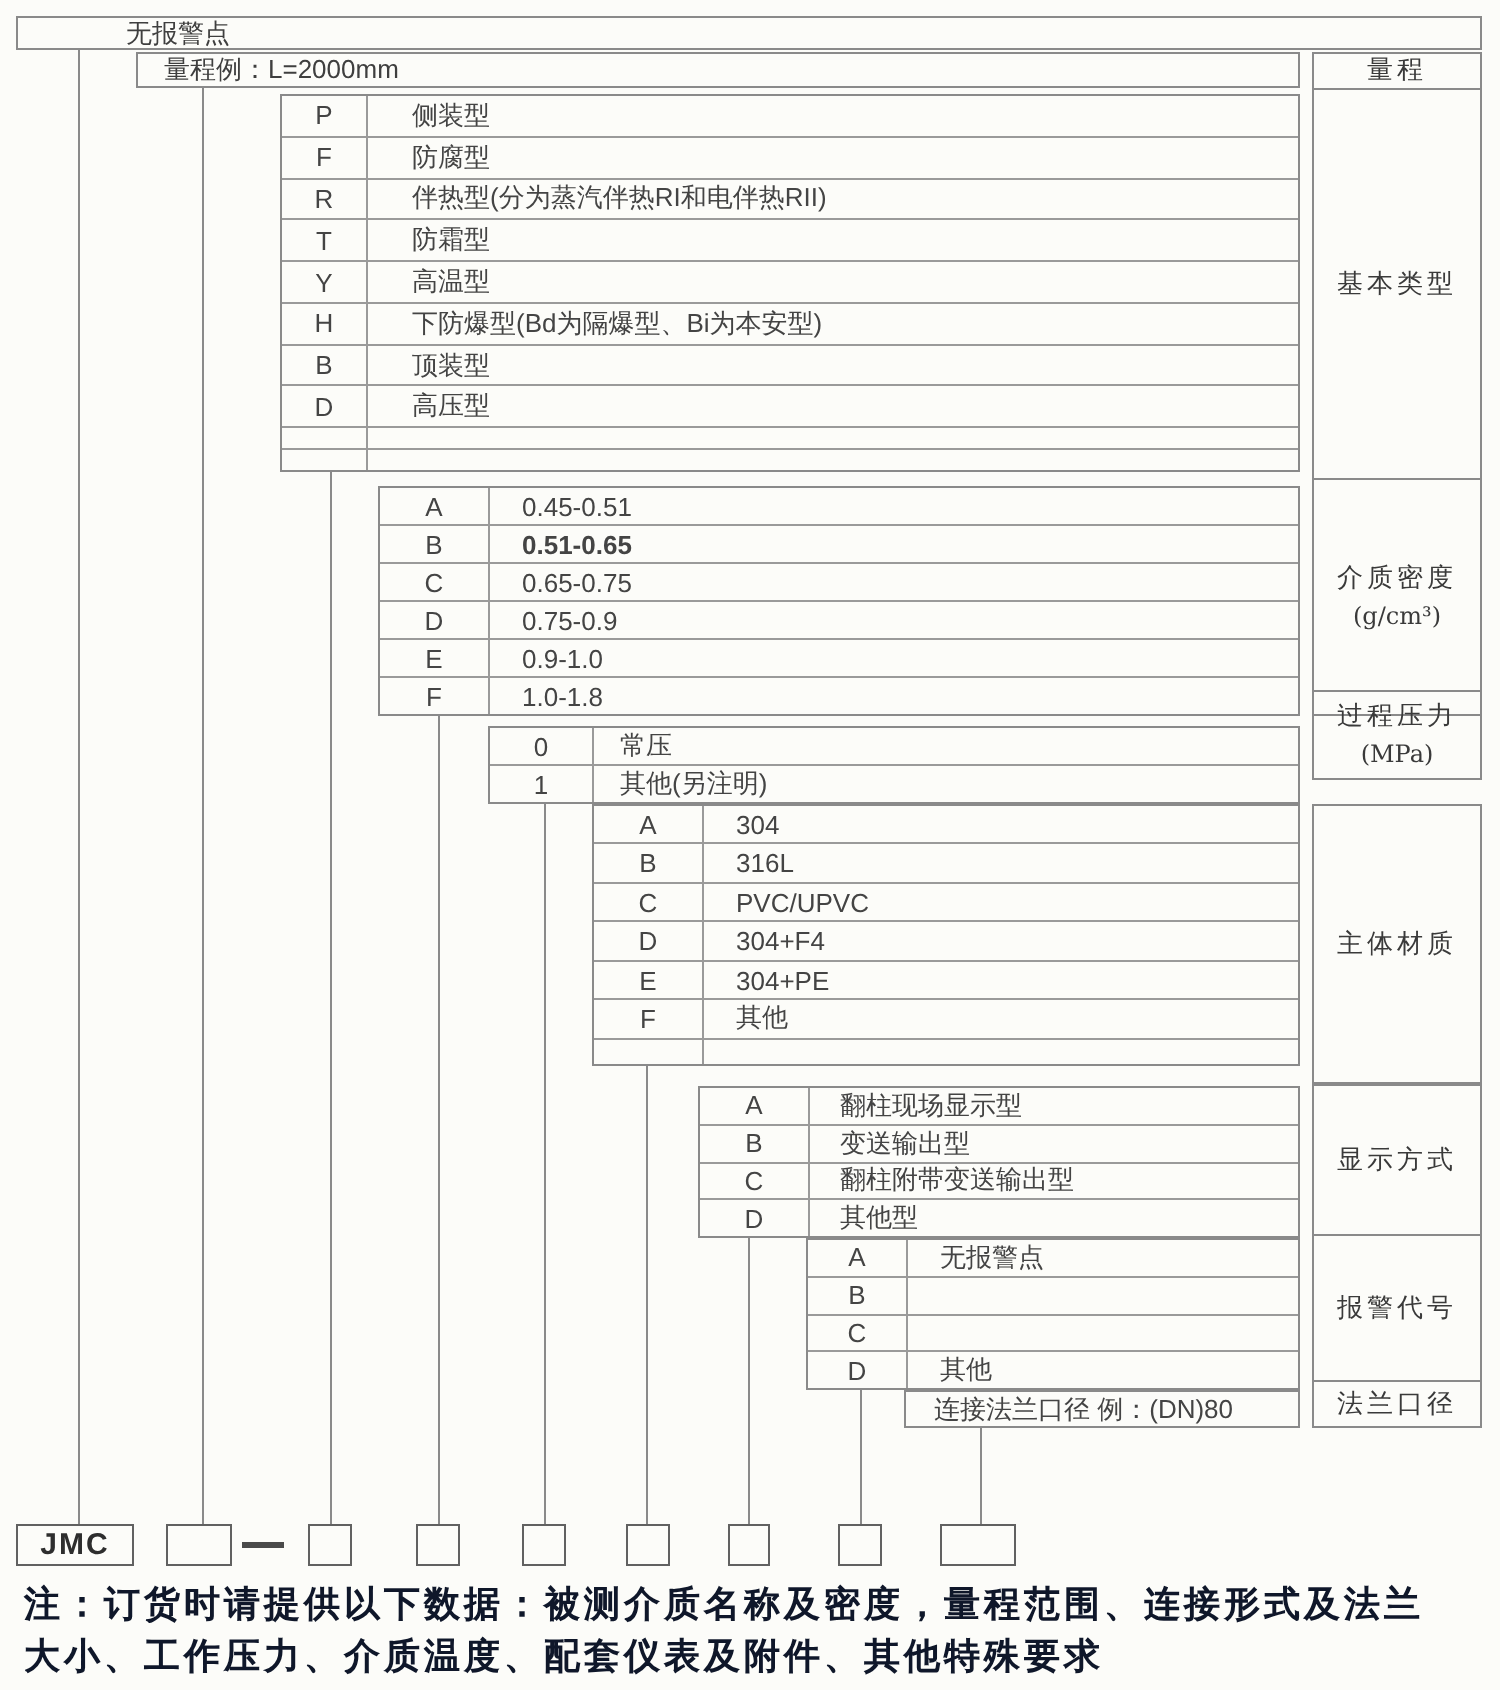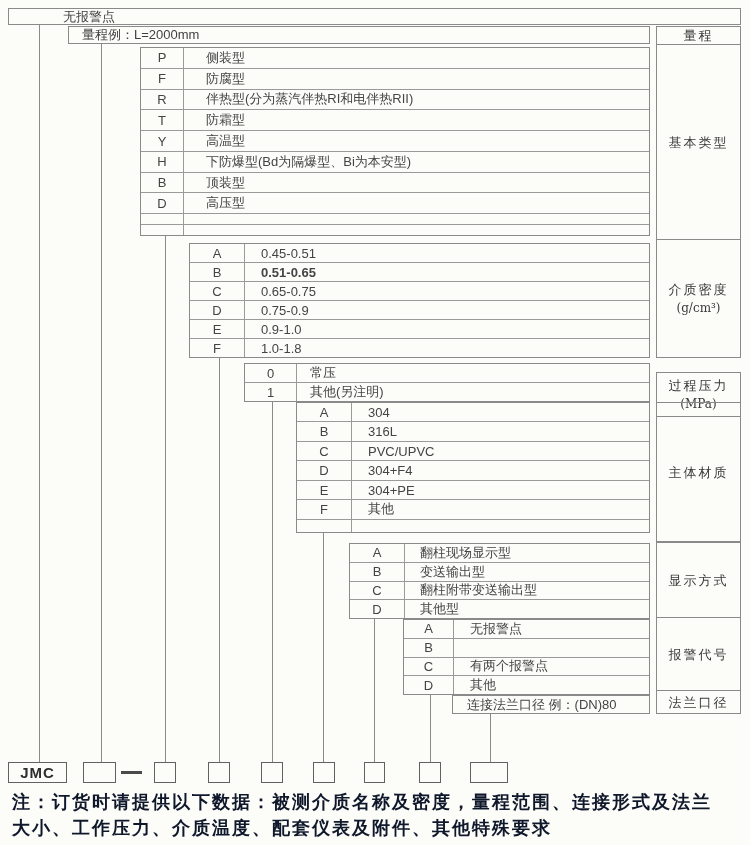--- a/index.html
+++ b/index.html
@@ -72,21 +72,21 @@
   <div class="abs labelcell" style="top:26px; height:19px;">
     <span>量程</span>
   </div>
   <div class="abs labelcell" style="top:44px; height:196px;">
     <span>基本类型</span>
   </div>
   <div class="abs labelcell" style="top:239px; height:119px;">
     <span>介质密度</span>
     <span class="sub">(g/cm³)</span>
   </div>
-  <div class="abs labelcell" style="top:372px; height:45px;text-align:center;">
+  <div class="abs labelcell" style="top:345px; height:45px;text-align:center;">
     <span>过程压力</span>
     <span class="sub">(MPa)</span>
   </div>
   <div class="abs labelcell" style="top:402px; height:140px;">
     <span>主体材质</span>
   </div>
   <div class="abs labelcell" style="top:542px; height:76px;">
     <span>显示方式</span>
   </div>
   <div class="abs labelcell" style="top:617px; height:74px;">
@@ -231,21 +231,20 @@
     <div class="row h1">
         <div class="code" style="width:49px;">A</div>
         <div class="desc" style="padding-left:16px;">无报警点</div>
       </div>
     <div class="row h1">
         <div class="code" style="width:49px;">B</div>
         <div class="desc" style="padding-left:16px;margin-top:43px;">有一个报警点</div>
       </div>
     <div class="row h1">
         <div class="code" style="width:49px;">C</div>
-        <div class="desc" style="padding-left:16px;">有两个报警点</div>
       </div>
     <div class="row h1">
         <div class="code" style="width:49px;">D</div>
         <div class="desc" style="padding-left:16px;">其他</div>
       </div>
   </div>
 
   <div class="abs tbl" style="left:452px; top:695px; width:198px; height:19px;">
     <div class="row h1">
         <div class="desc" style="padding-left:14px;">连接法兰口径 例：(DN)80</div>

